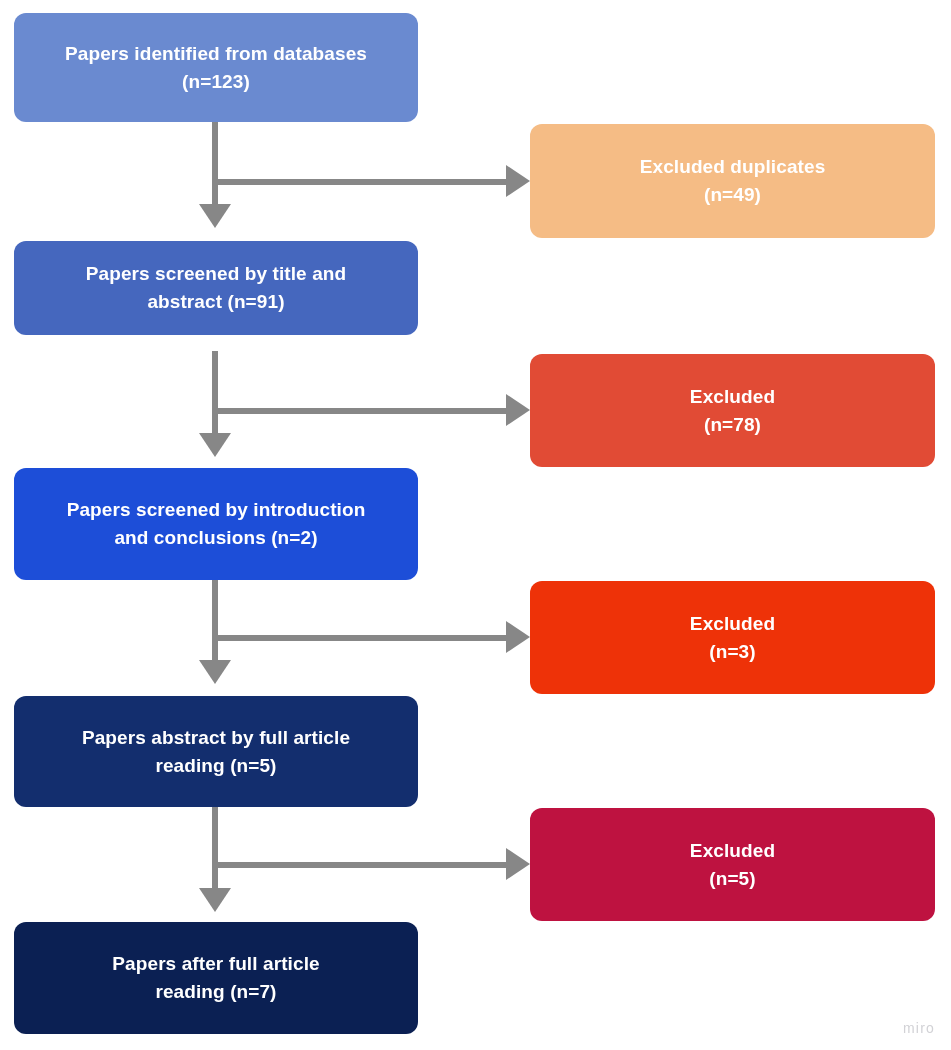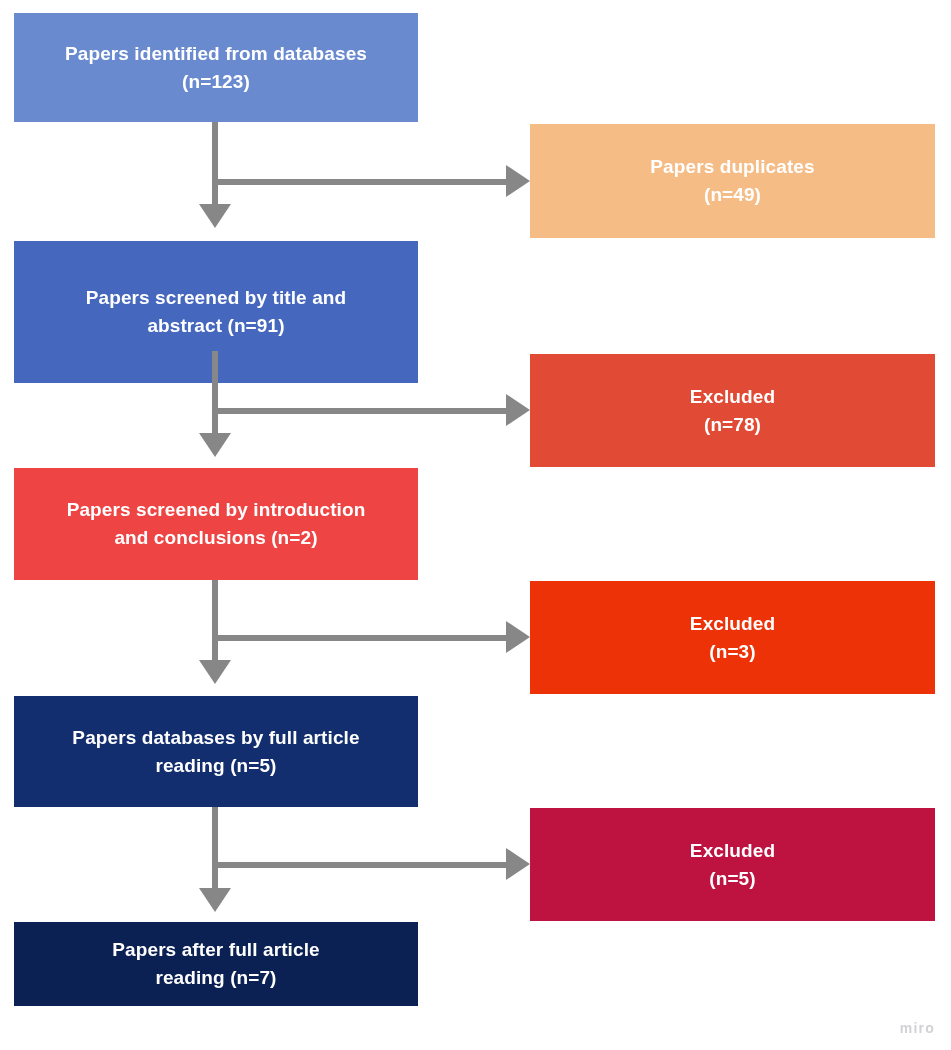--- a/index.html
+++ b/index.html
@@ -28,30 +28,31 @@
     flex-direction: column;
     align-items: center;
     justify-content: center;
     text-align: center;
     color: #ffffff;
     font-weight: bold;
     font-size: 19px;
     line-height: 1.45;
     padding: 6px 18px;
     letter-spacing: 0.1px;
+    border-radius: 12px;
   }
   .node .line { display: block; white-space: nowrap; }
 
   
   .stage { left: 14px; width: 404px; }
   .stage.s1 { top: 13px;  height: 109px; }
-  .stage.s2 { top: 241px; height: 142px; }
+  .stage.s2 { top: 241px; height: 94px; }
   .stage.s3 { top: 468px; height: 112px; }
   .stage.s4 { top: 696px; height: 111px; }
-  .stage.s5 { top: 922px; height: 84px; }
+  .stage.s5 { top: 922px; height: 112px; }
 
   
   .side { left: 530px; width: 405px; }
   .side.e1 { top: 124px; height: 114px; }
   .side.e2 { top: 354px; height: 113px; }
   .side.e3 { top: 581px; height: 113px; }
   .side.e4 { top: 808px; height: 113px; }
 
   
   .conn { position: absolute; }
@@ -89,77 +90,77 @@
   }
 
   
   .watermark {
     position: absolute;
     right: 16px;
     bottom: 14px;
     font-size: 14px;
     color: #d2d2d6;
     letter-spacing: 1.2px;
-    font-weight: bold;
+    font-weight: normal;
     user-select: none;
     text-align: right;
   }
 </style>
 </head>
 <body>
 
 <div id="canvas" style="background: rgb(255, 255, 255);">
 
   <div class="node stage s1" style="background-color: rgb(106, 138, 208);">
     <span class="line">Papers identified from databases</span>
     <span class="line">(n=123)</span>
   </div>
 
   <div class="conn v-shaft" style="top: 122px; height: 94px; background-color: rgb(135, 135, 135);"></div>
   <div class="conn v-head" style="top: 204px; border-top-color: rgb(135, 135, 135);"></div>
   <div class="conn h-shaft" style="top: 179px; background-color: rgb(135, 135, 135);"></div>
   <div class="conn h-head" style="top: 165px; border-left-color: rgb(135, 135, 135);"></div>
 
   <div class="node side e1" style="background-color: rgb(245, 188, 133);">
-    <span class="line">Papers duplicates</span>
+    <span class="line">Excluded duplicates</span>
     <span class="line">(n=49)</span>
   </div>
 
   <div class="node stage s2" style="background-color: rgb(69, 103, 190);">
     <span class="line">Papers screened by title and</span>
     <span class="line">abstract (n=91)</span>
   </div>
 
   <div class="conn v-shaft" style="top: 351px; height: 94px; background-color: rgb(135, 135, 135);"></div>
   <div class="conn v-head" style="top: 433px; border-top-color: rgb(135, 135, 135);"></div>
   <div class="conn h-shaft" style="top: 408px; background-color: rgb(135, 135, 135);"></div>
   <div class="conn h-head" style="top: 394px; border-left-color: rgb(135, 135, 135);"></div>
 
   <div class="node side e2" style="background-color: rgb(225, 75, 53);">
     <span class="line">Excluded</span>
     <span class="line">(n=78)</span>
   </div>
 
-  <div class="node stage s3" style="background-color: #ef4444;">
+  <div class="node stage s3" style="background-color: #1d4ed8;">
     <span class="line">Papers screened by introduction</span>
     <span class="line">and conclusions (n=2)</span>
   </div>
 
   <div class="conn v-shaft" style="top: 580px; height: 92px; background-color: rgb(135, 135, 135);"></div>
   <div class="conn v-head" style="top: 660px; border-top-color: rgb(135, 135, 135);"></div>
   <div class="conn h-shaft" style="top: 635px; background-color: rgb(135, 135, 135);"></div>
   <div class="conn h-head" style="top: 621px; border-left-color: rgb(135, 135, 135);"></div>
 
   <div class="node side e3" style="background-color: rgb(238, 50, 8);">
     <span class="line">Excluded</span>
     <span class="line">(n=3)</span>
   </div>
 
   <div class="node stage s4" style="background-color: rgb(19, 46, 110);">
-    <span class="line">Papers databases by full article</span>
+    <span class="line">Papers abstract by full article</span>
     <span class="line">reading (n=5)</span>
   </div>
 
   <div class="conn v-shaft" style="top: 807px; height: 92px; background-color: rgb(135, 135, 135);"></div>
   <div class="conn v-head" style="top: 888px; border-top-color: rgb(135, 135, 135);"></div>
   <div class="conn h-shaft" style="top: 862px; background-color: rgb(135, 135, 135);"></div>
   <div class="conn h-head" style="top: 848px; border-left-color: rgb(135, 135, 135);"></div>
 
   <div class="node side e4" style="background-color: rgb(190, 18, 64);">
     <span class="line">Excluded</span>

